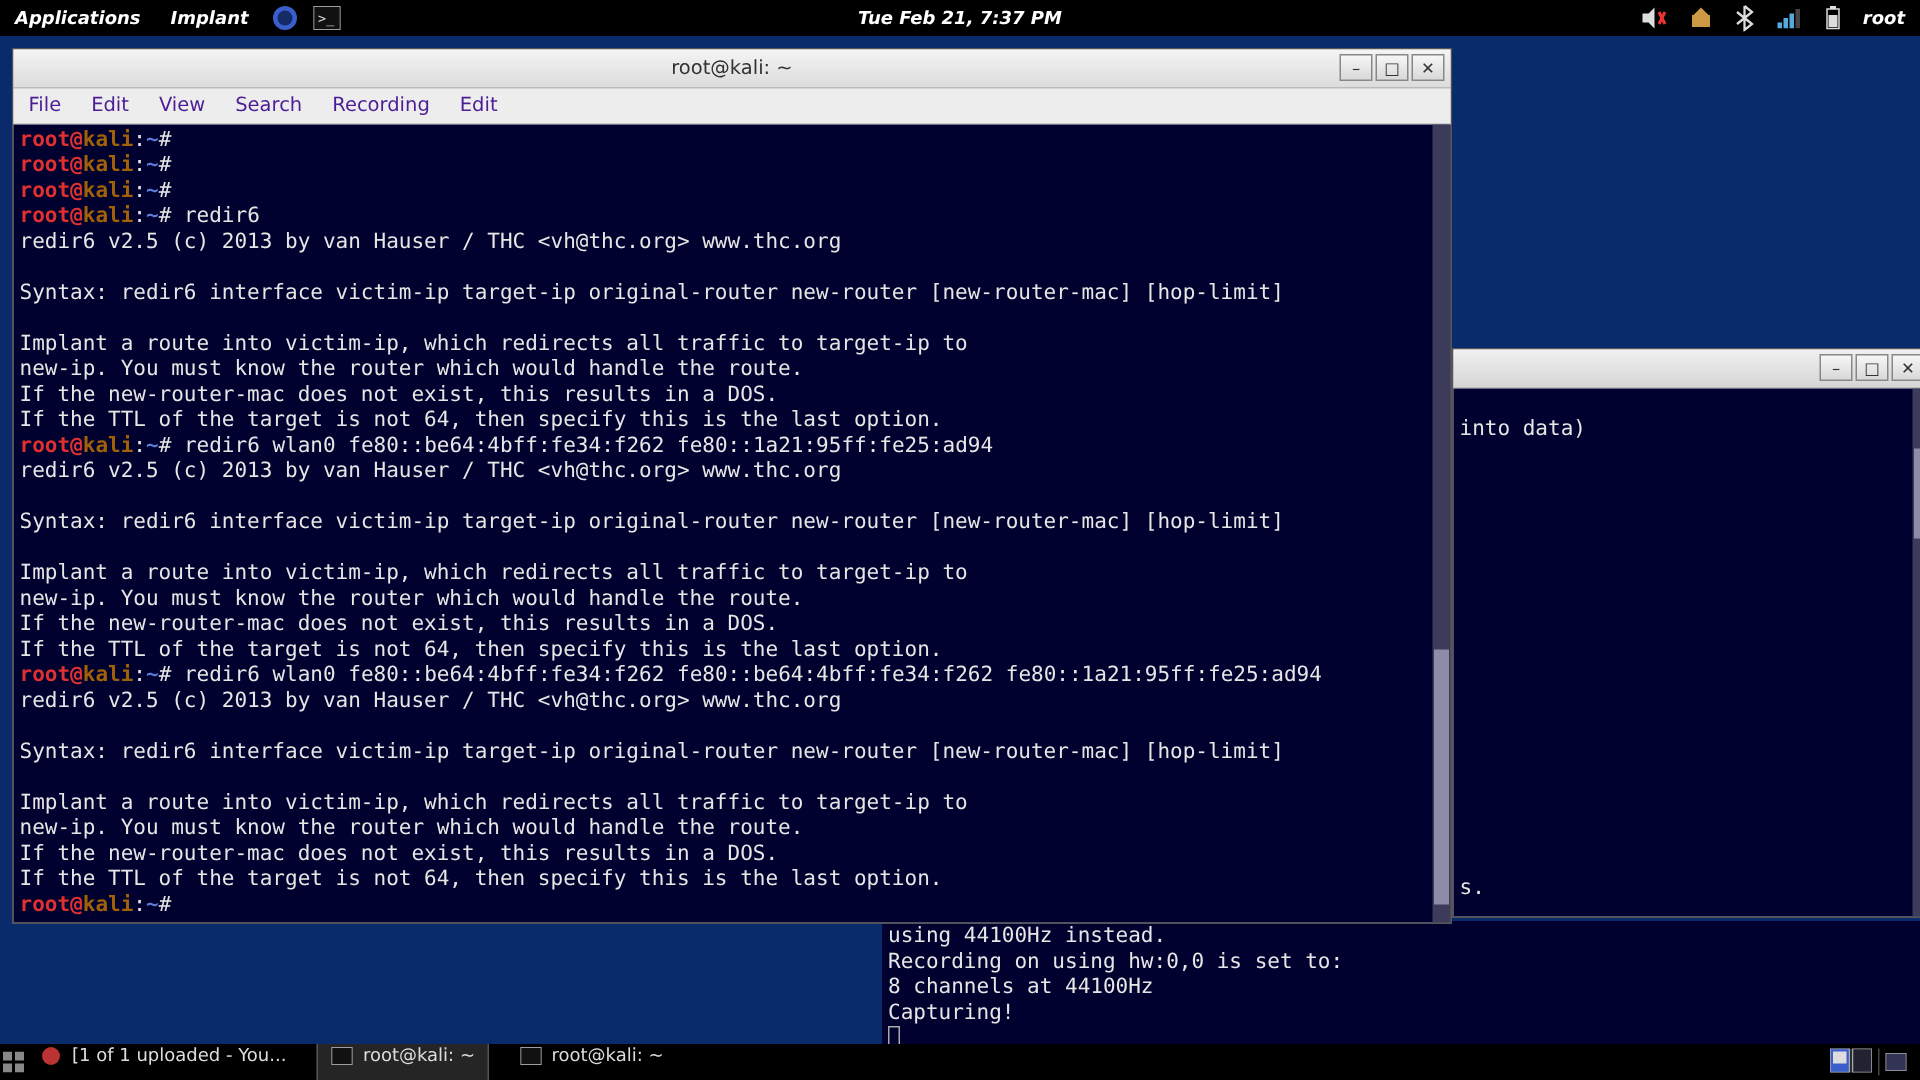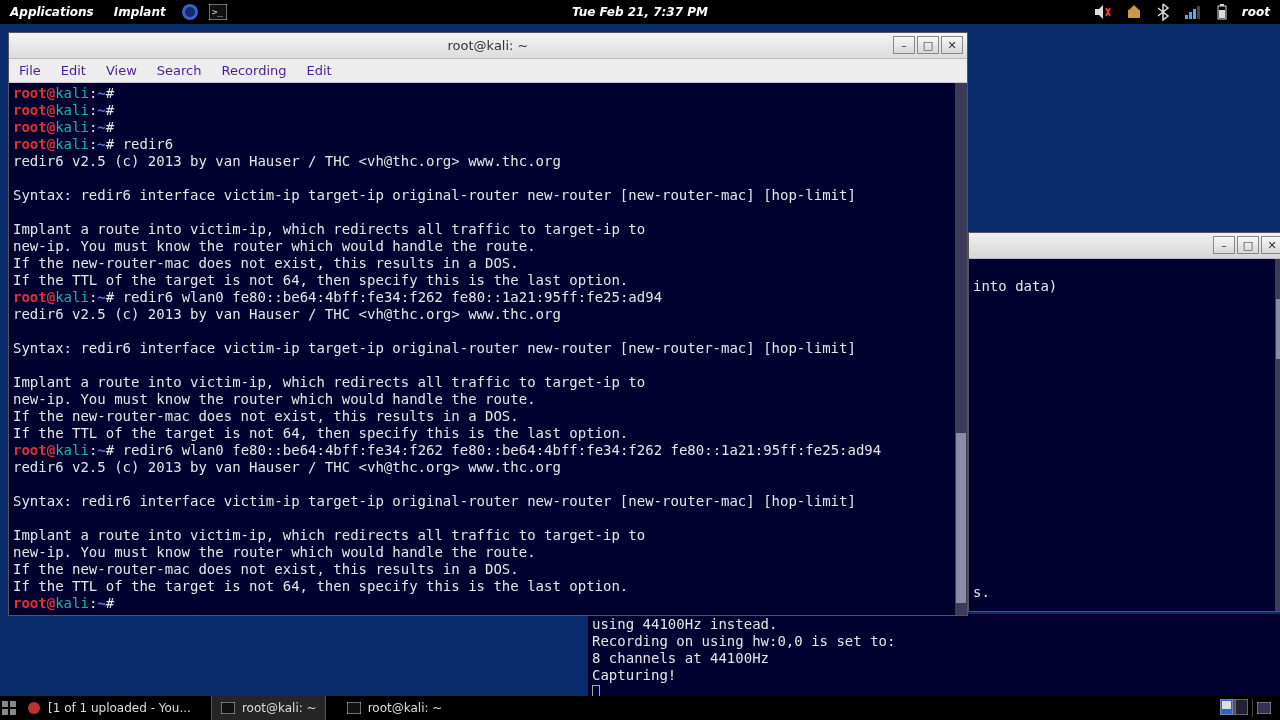--- a/index.html
+++ b/index.html
@@ -20,37 +20,37 @@
   .titlebar { height: 26px; background: linear-gradient(#f4f4f4,#dcdcdc); display: flex; align-items: center; justify-content: center; position: relative; font-size: 13px; color: #333; border-bottom: 1px solid #bbb; }
   .titlebar .buttons { position: absolute; right: 4px; top: 3px; display: flex; gap: 2px; }
   .titlebar .btn { width: 22px; height: 18px; background: linear-gradient(#f7f7f7,#d8d8d8); border: 1px solid #888; display: flex; align-items: center; justify-content: center; font-size: 11px; cursor: pointer; color:#333;}
   .menubar { height: 24px; background: #ededed; display: flex; align-items: center; font-size: 13px; color: #4c1d95; border-bottom: 1px solid #ccc; }
   .menubar span { padding: 0 10px; cursor: pointer; }
 
   .term-body { background: #00012e; color: #e6e6e6; font-family: "DejaVu Sans Mono","Liberation Mono",monospace; font-size: 14px; line-height: 17px; padding: 2px 4px; white-space: pre; overflow: hidden; position: relative; }
   .term-body .scrollbar { position: absolute; right: 0; top: 0; width: 12px; height: 100%; background: #3c3c5a; }
   .term-body .scrollbar .thumb { position: absolute; left: 1px; right: 1px; background: #8c8ca8; }
   .prompt-user { color: #e03030; font-weight: bold; }
-  .prompt-host { color: #14b8a6; font-weight: normal; }
+  .prompt-host { color: #a16207; font-weight: bold; }
   .prompt-sep { color: #e6e6e6; }
   .prompt-path { color: #5b7bd6; font-weight: bold; }
   .prompt-tail { color: #e6e6e6; }
   .cursor { display:inline-block; width:8px; height:14px; border:1px solid #aaa; vertical-align: -2px;}
 
   
   .bg-win { position: absolute; left: 968px; top: 232px; width: 320px; height: 380px; background: #eaeaea; border: 1px solid #555; }
   .bg-win .titlebar { background: linear-gradient(#f0f0f0,#d6d6d6); }
   .bg-win .term-body { height: calc(100% - 26px); font-size:14px; }
 
   
   .lower-term { position:absolute; left:588px; top:614px; width:700px; height:90px; background:#00012e; color:#e6e6e6; font-family:"DejaVu Sans Mono",monospace; font-size:14px; line-height:17px; padding:2px 4px; white-space:pre;}
   
   
   .bottom-panel { position: absolute; bottom: 0; left: 0; width: 1280px; height: 24px; background: #000; color: #ddd; display: flex; align-items: center; font-size: 12px; }
-  .task { display: flex; align-items: center; gap: 6px; padding: 0 8px; height: 100%; cursor: pointer; margin-right: 12px; }
+  .task { display: flex; align-items: flex-start; gap: 6px; padding: 0 8px; height: 100%; cursor: pointer; margin-right: 12px; }
   .task.active { background: #252525; border:1px solid #555; border-top:none; border-bottom:none;}
   .task .ticon { width: 16px; height: 16px; display:flex; align-items:center; justify-content:center; }
   .bottom-panel .right { margin-left:auto; display:flex; align-items:center; gap:4px; padding-right:6px;}
   .show-desktop { width:22px; height:18px; border-left:1px solid #444; display:flex; align-items:center; justify-content:center;}
 </style>
 </head>
 <body>
 
 <div class="top-panel">
   <div class="menu-item bold">Applications</div>

